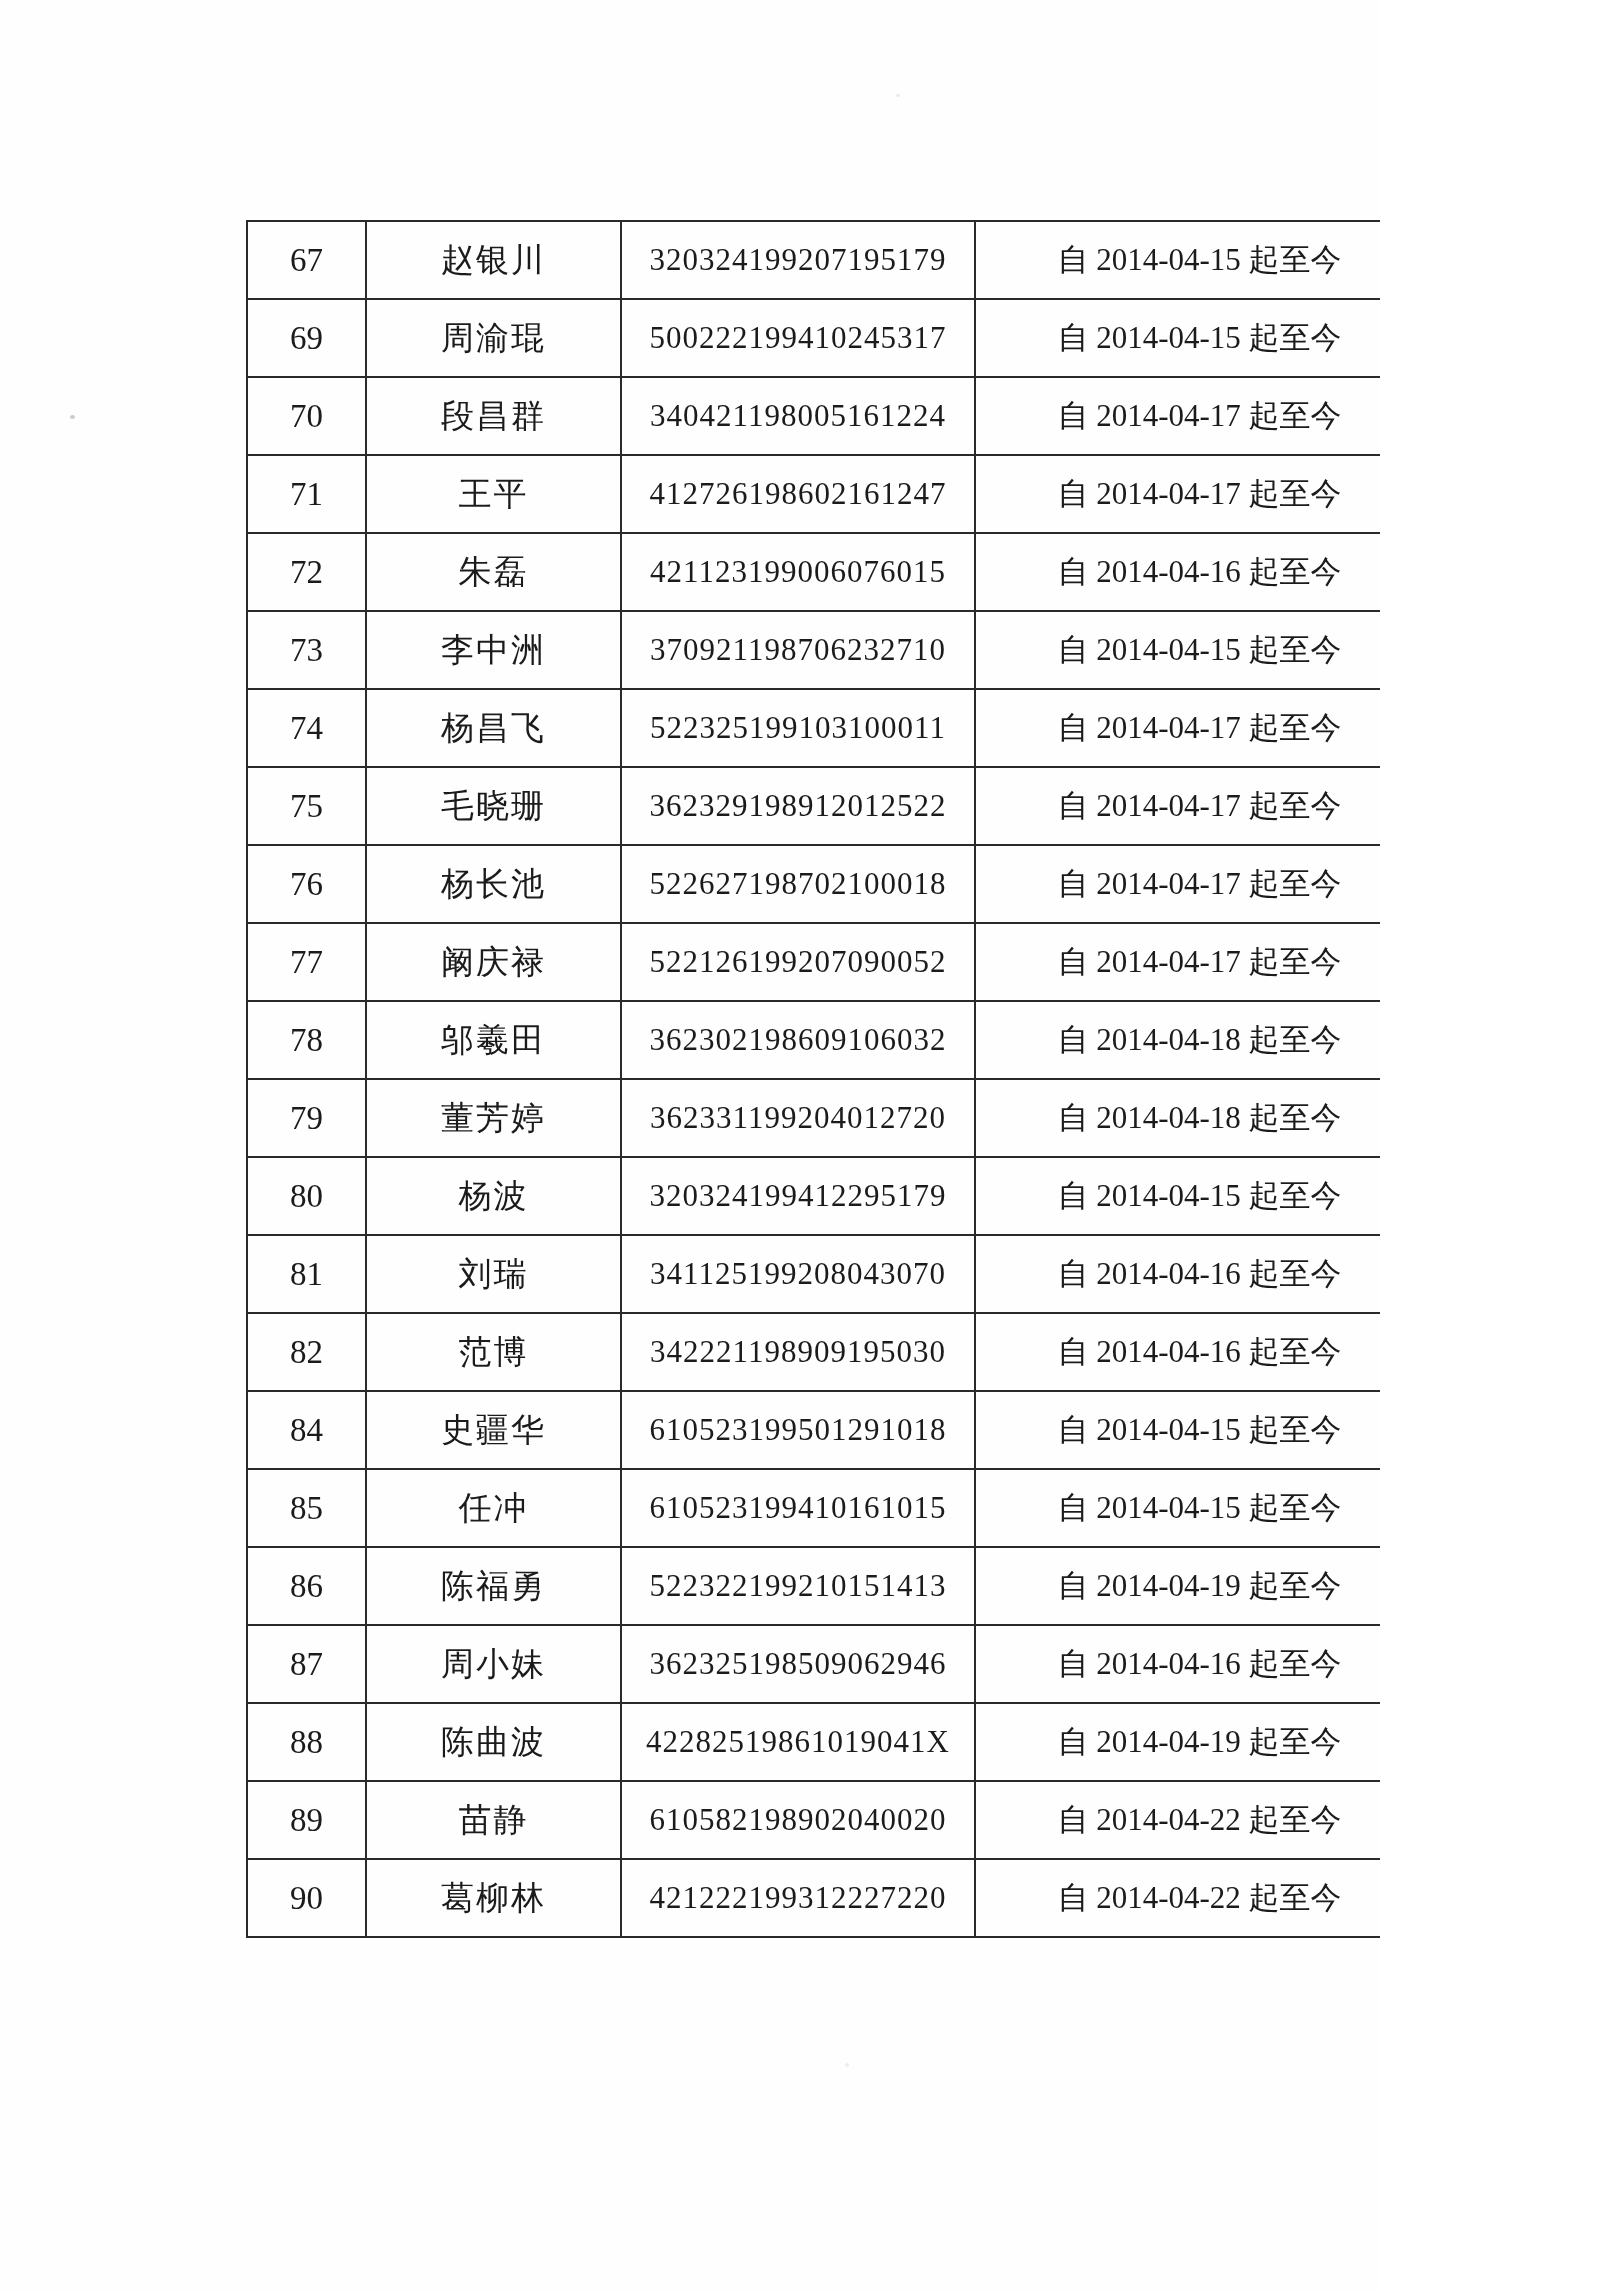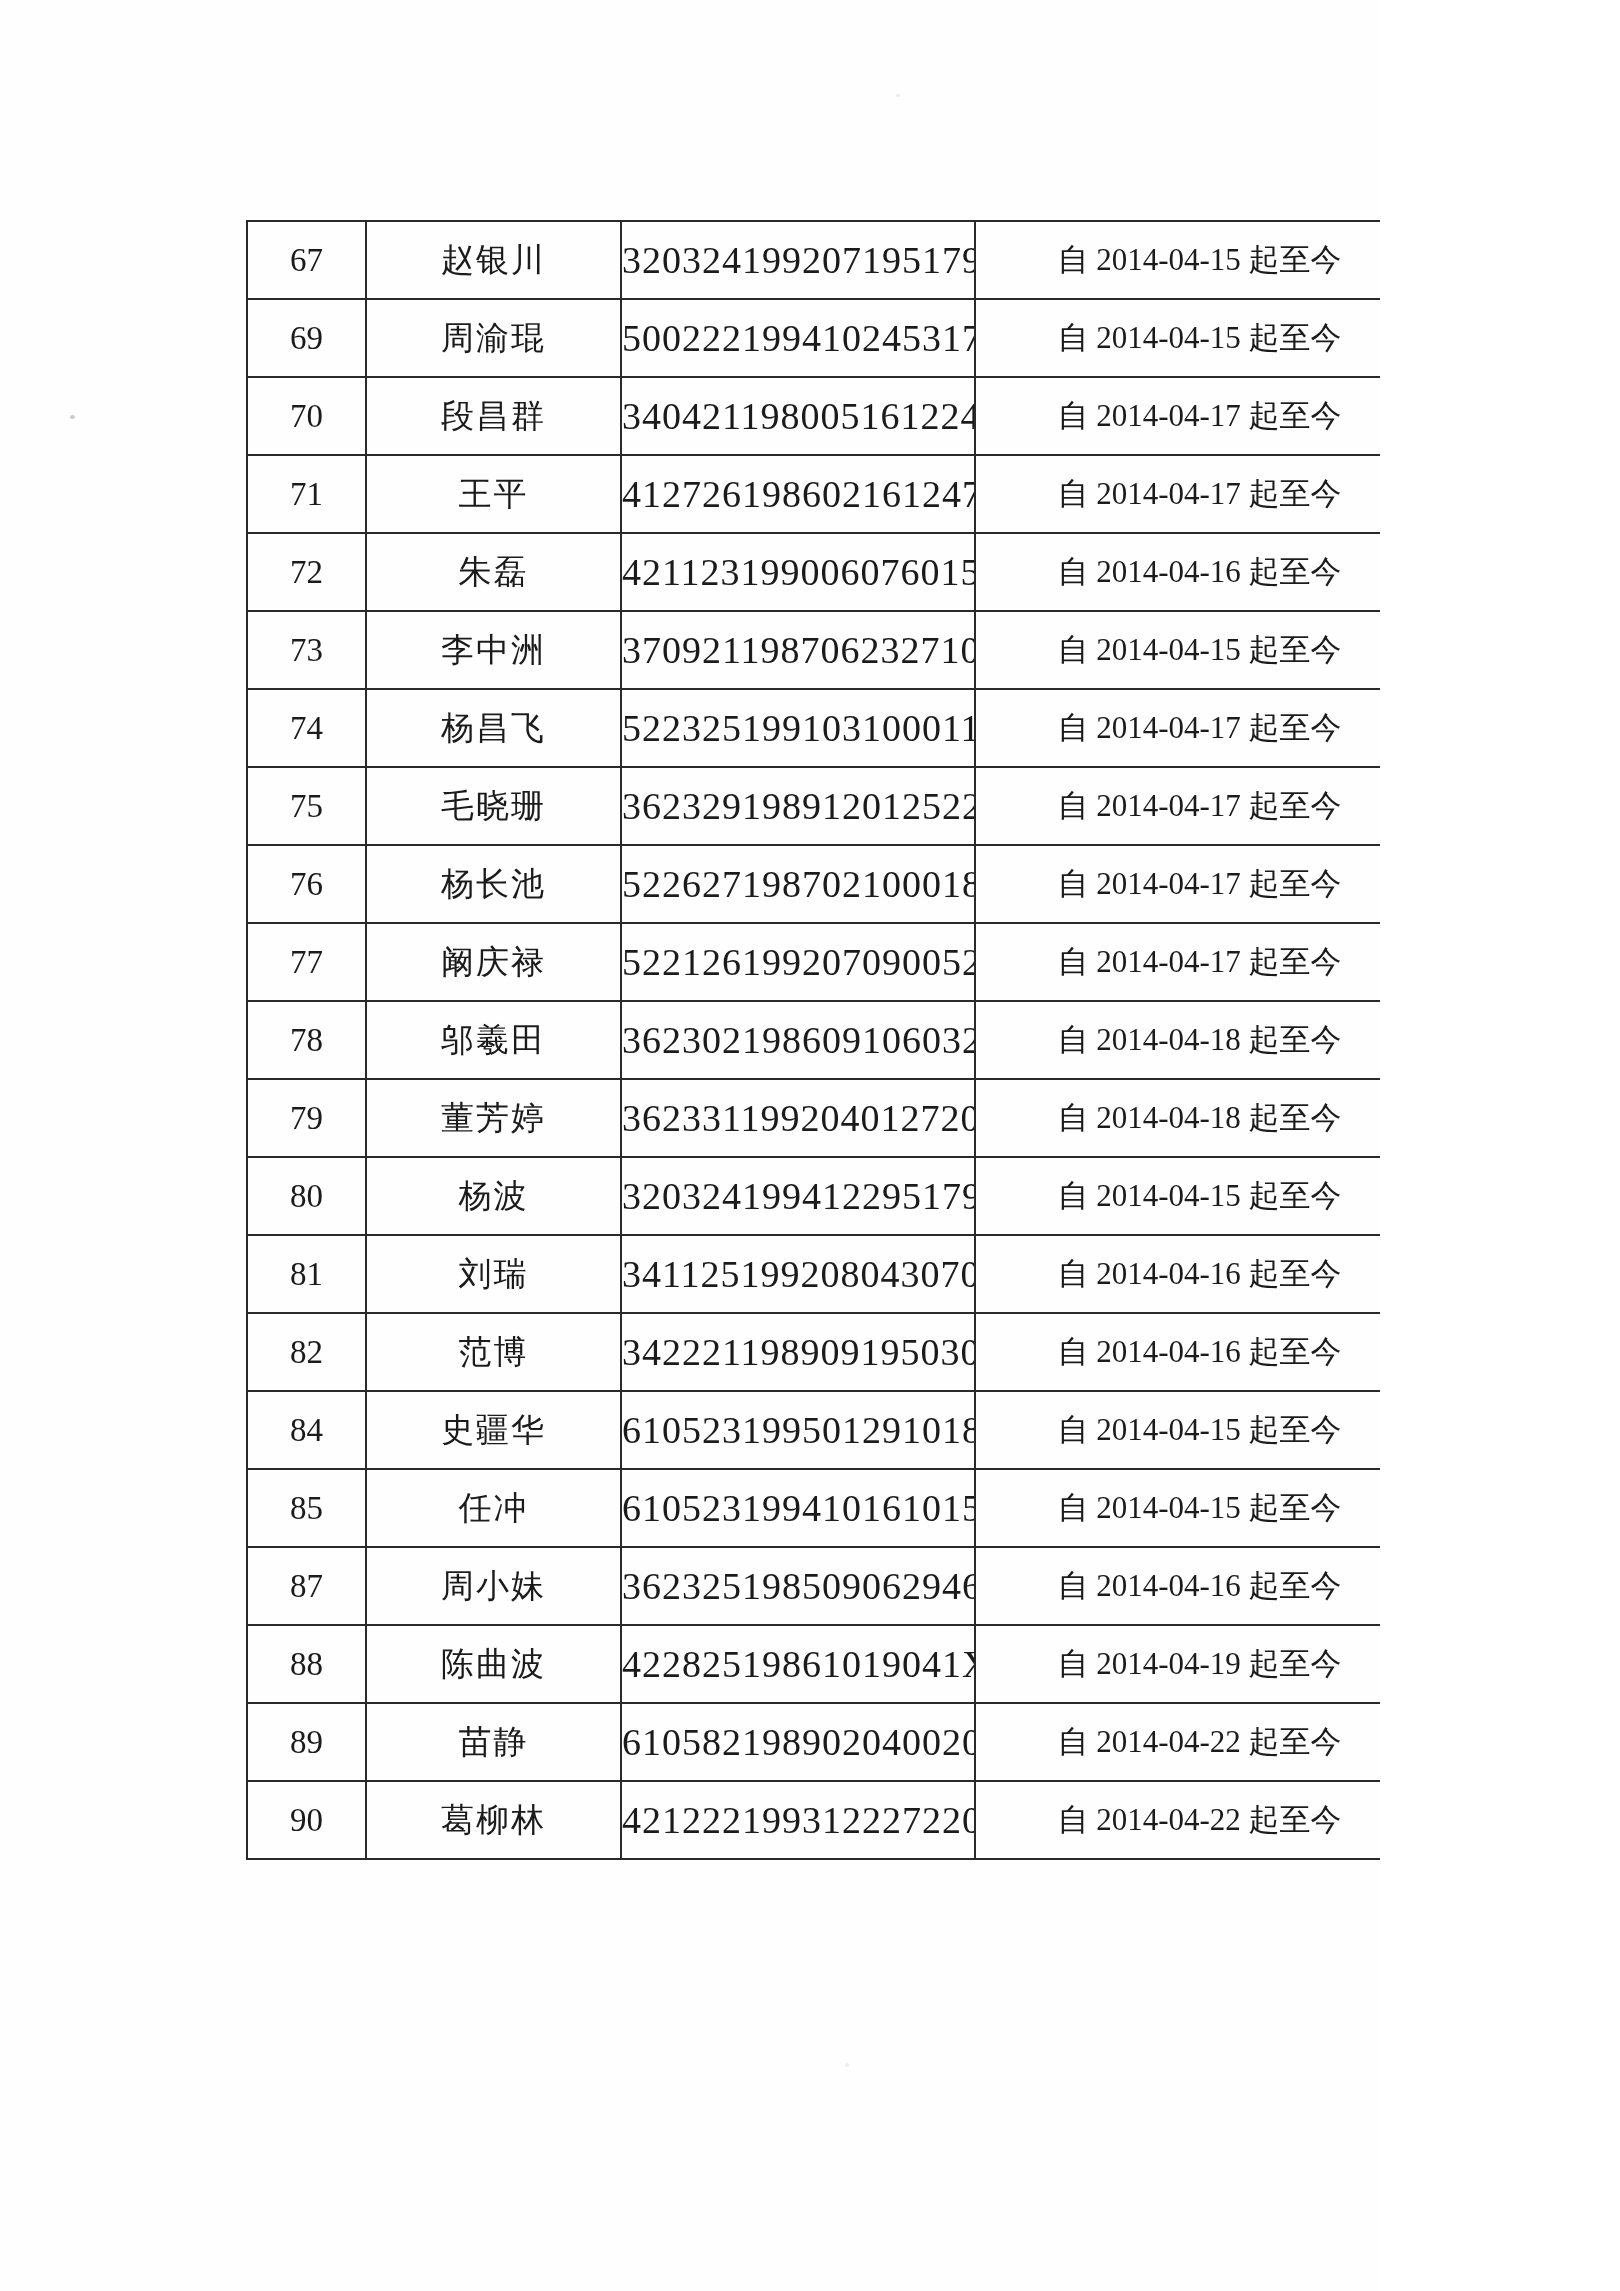--- a/index.html
+++ b/index.html
@@ -29,21 +29,21 @@
     border: 2px solid #2a2a2c;
     height: 76px;
     padding: 0;
     text-align: center;
     vertical-align: middle;
     white-space: nowrap;
     overflow: hidden;
   }
   td.c-no   { font-size: 33px; }
   td.c-name { font-size: 33px; letter-spacing: 2px; }
-  td.c-id   { font-size: 38px; letter-spacing: 1px; }
+  td.c-id   { font-size: 31px; letter-spacing: 1px; }
   td.c-date { font-size: 31px; border-radius: 32px; }
   
   .speck {
     position: absolute;
     border-radius: 50%;
     background: #8d8d8d;
     opacity: 0.45;
   }
   .speck.s1 { left: 70px;  top: 415px;  width: 4.9px; height: 3.9px; }
   .speck.s2 { left: 896px; top: 94px;   width: 3.9px; height: 2.9px; opacity: 0.18; }
@@ -162,20 +162,26 @@
       <td class="c-id">610523199501291018</td>
       <td class="c-date">自 2014-04-15 起至今</td>
     </tr>
         <tr>
       <td class="c-no">85</td>
       <td class="c-name">任冲</td>
       <td class="c-id">610523199410161015</td>
       <td class="c-date">自 2014-04-15 起至今</td>
     </tr>
         <tr>
+      <td class="c-no">86</td>
+      <td class="c-name">陈福勇</td>
+      <td class="c-id">522322199210151413</td>
+      <td class="c-date">自 2014-04-19 起至今</td>
+    </tr>
+        <tr>
       <td class="c-no">87</td>
       <td class="c-name">周小妹</td>
       <td class="c-id">362325198509062946</td>
       <td class="c-date">自 2014-04-16 起至今</td>
     </tr>
         <tr>
       <td class="c-no">88</td>
       <td class="c-name">陈曲波</td>
       <td class="c-id">42282519861019041X</td>
       <td class="c-date">自 2014-04-19 起至今</td>

